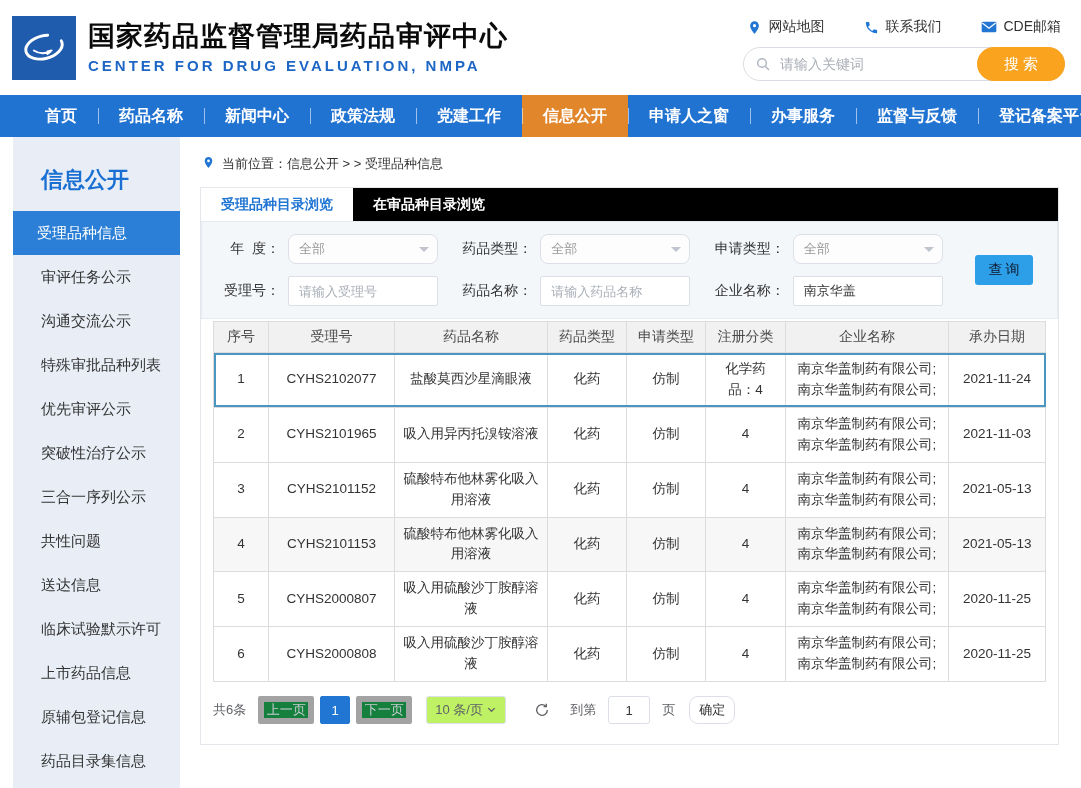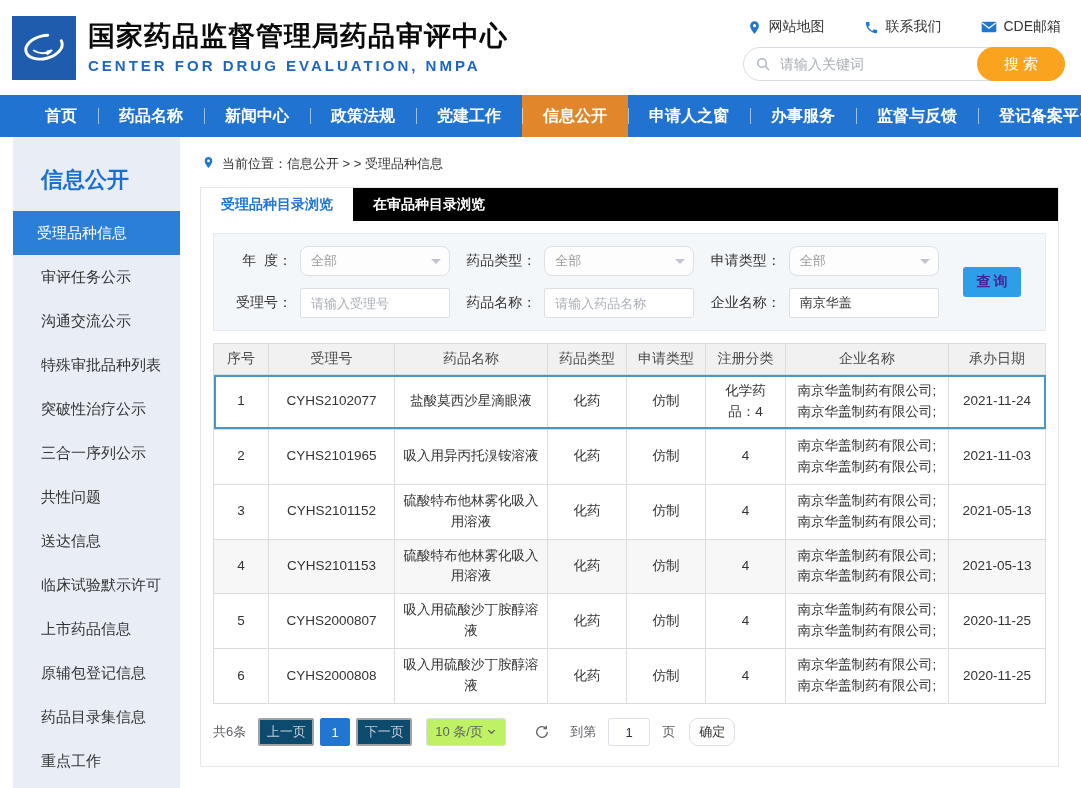--- a/index.html
+++ b/index.html
@@ -41,41 +41,41 @@
 
   .content { flex: 1; padding: 16px 28px 0 20px; }
   .breadcrumb { display: flex; align-items: center; gap: 7px; font-size: 13px; color: #333; padding: 2px 0 14px 2px; }
 
   .panel { border: 1px solid #e4e7ec; background: #fff; }
   .tabbar { background: #000000; display: flex; height: 33px; }
   .tab { color: #fff; font-size: 14px; font-weight: bold; display: flex; align-items: center; justify-content: center; width: 152px; cursor: pointer; }
   .tab.active { background: #fff; color: #2176d3; }
 
   
-  .filter-box { margin: 12px; background: #f4f7fa; border: 1px solid #e6ebf1; padding: 12px 10px 12px 4px; display: flex; align-items: center; }
+  .filter-box { background: #f4f7fa; border: 1px solid #e6ebf1; padding: 12px 10px 12px 4px; display: flex; align-items: center; }
   .filter-grid { flex: 1; display: grid; grid-template-columns: repeat(3, auto); row-gap: 12px; column-gap: 6px; }
   .field { display: flex; align-items: center; }
   .f-label { width: 74px; text-align: right; font-size: 14px; color: #333; margin-right: 8px; white-space: pre; flex: 0 0 auto; }
   .select-box { width: 150px; height: 30px; border: 1px solid #dcdfe6; background: #fdfdfe; border-radius: 8px; font-size: 13px; display: flex; align-items: center; padding: 0 22px 0 10px; color: #999; position: relative; cursor: pointer; }
   .select-caret { position: absolute; right: 8px; top: 12px; width: 0; height: 0; border: 5px solid transparent; border-top-color: #c0c4cc; }
   .field input { width: 150px; height: 30px; border: 1px solid #dcdfe6; border-radius: 2px; font-size: 13px; padding: 0 10px; color: #333; outline: none; background: #fff; font-family: inherit; }
   .field input::placeholder { color: #a9aeb6; }
-  .query-btn { width: 58px; height: 30px; background: #2d9fe8; color: #4c1d95; border: none; border-radius: 3px; font-size: 14px; margin: 0 14px 0 18px; cursor: pointer; font-family: inherit; letter-spacing: 3px; padding-left: 3px; font-weight: bold; }
+  .query-btn { width: 58px; height: 30px; background: #2d9fe8; color: #0f172a; border: none; border-radius: 3px; font-size: 14px; margin: 0 14px 0 18px; cursor: pointer; font-family: inherit; letter-spacing: 3px; padding-left: 3px; }
 
   
   .data-table { margin: 2px 12px 0 12px; width: calc(100% - 24px); border-collapse: collapse; table-layout: fixed; border-radius: 8px; }
   .data-table th { background: #f1f1f1; border: 1px solid #dcdcdc; height: 31px; font-weight: 400; color: #4a4a4a; font-size: 14px; }
   .data-table td { border: 1px solid #dcdcdc; text-align: center; padding: 6px 8px; color: #333; font-size: 13.5px; height: 49px; line-height: 1.55; }
   tr.highlight { outline: 2px solid #4a96c0; outline-offset: -2px; }
   tr.stripe td { background: #f7f7f7; }
 
   
   .pagination { display: flex; align-items: center; margin: 14px 12px 20px 12px; font-size: 13px; color: #606266; gap: 6px; }
   .pg-total { margin-right: 6px; color: #606266; }
-  .pg-btn { min-width: 56px; height: 28px; background: #0c4a6e; color: #c8ccd2; border: 2px solid #a3a3a3; display: flex; align-items: center; justify-content: center; font-size: 13px; cursor: default; border-radius: 2px; }
+  .pg-btn { min-width: 56px; height: 28px; background: #15803d; color: #c8ccd2; border: 6px solid #a3a3a3; display: flex; align-items: center; justify-content: center; font-size: 13px; cursor: default; border-radius: 2px; }
   .pg-num { min-width: 30px; height: 28px; background: #2176d3; color: #fff; border: 1px solid #2176d3; display: flex; align-items: center; justify-content: center; font-size: 13px; cursor: pointer; border-radius: 2px; }
   .size-select { width: 80px; height: 28px; border: 1px solid #dcdfe6; border-radius: 3px; display: flex; align-items: center; justify-content: space-between; padding: 0 8px; color: #606266; margin-left: 8px; cursor: pointer; background: #bef264; }
   .refresh { margin: 0 10px 0 22px; cursor: pointer; display: flex; }
   .goto-label { margin-left: 4px; font-family: Liberation Serif, serif; }
   .goto-input { width: 42px; height: 28px; border: 1px solid #dcdfe6; border-radius: 3px; text-align: center; font-size: 13px; color: #333; outline: none; margin: 0 6px; font-family: inherit; }
   .confirm-btn { width: 46px; height: 28px; border: 1px solid #dcdfe6; background: #fff; border-radius: 9px; font-size: 13px; color: #333; cursor: pointer; margin-left: 8px; font-family: inherit; }
 </style>
 </head>
 <body>
 
@@ -150,20 +150,21 @@
 
   <div class="body-wrap">
 
     <aside class="sidebar">
       <div class="sidebar-title">信息公开</div>
       <ul class="sidebar-menu">
           <li class="side-item active">受理品种信息</li>
           <li class="side-item">审评任务公示</li>
           <li class="side-item">沟通交流公示</li>
           <li class="side-item">特殊审批品种列表</li>
+          <li class="side-item">优先审评公示</li>
           <li class="side-item">突破性治疗公示</li>
           <li class="side-item">三合一序列公示</li>
           <li class="side-item">共性问题</li>
           <li class="side-item">送达信息</li>
           <li class="side-item">临床试验默示许可</li>
           <li class="side-item">上市药品信息</li>
           <li class="side-item">原辅包登记信息</li>
           <li class="side-item">药品目录集信息</li>
           <li class="side-item">重点工作</li>
         </ul>

